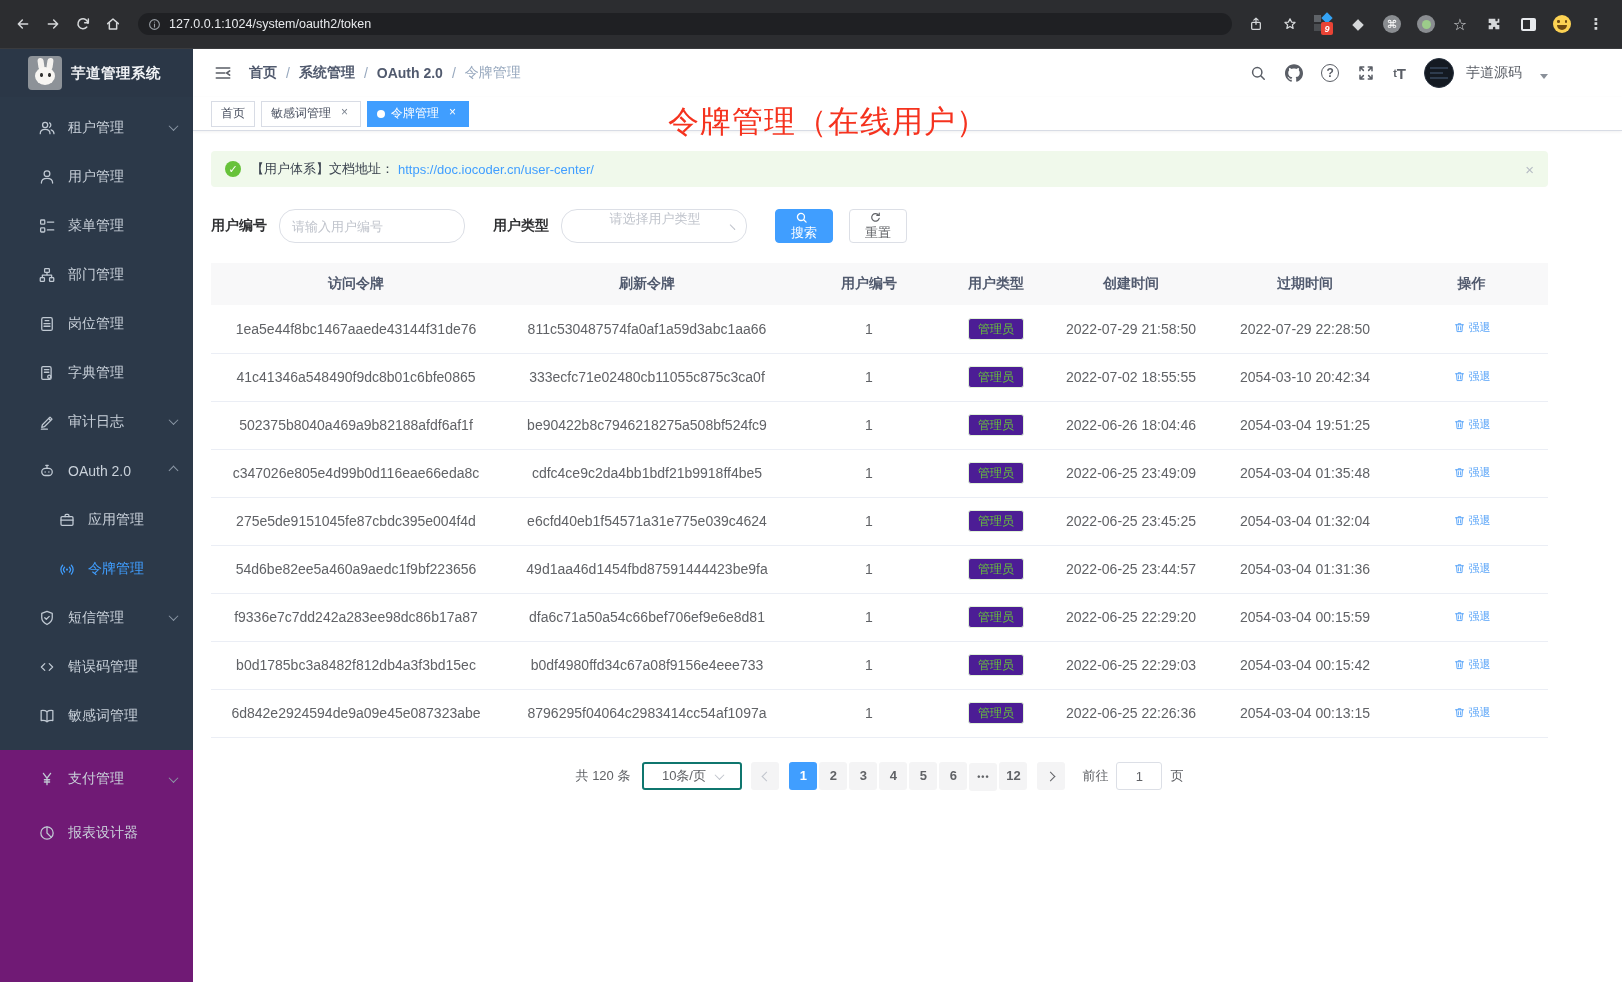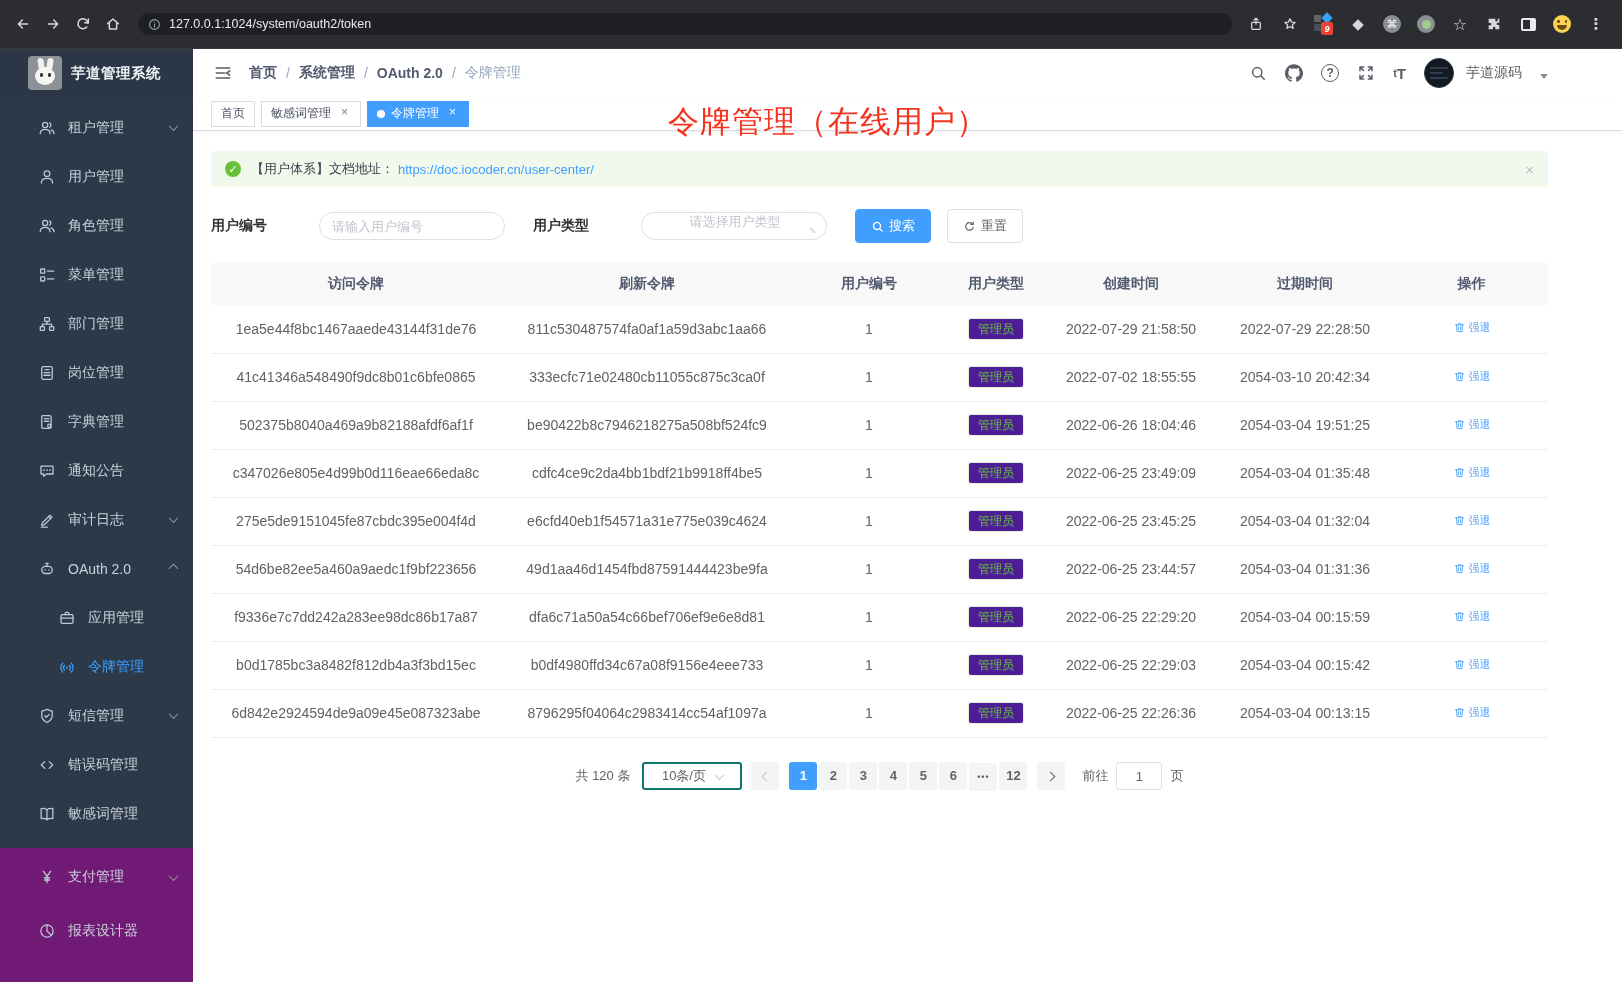--- a/index.html
+++ b/index.html
@@ -115,30 +115,30 @@
   .alert { height:36px; background:#f0f9eb; border-radius:4px; display:flex; align-items:center;
     padding:0 14px; font-size:13px; }
   .alert .ok { width:16px; height:16px; border-radius:50%; background:#67c23a; color:#fff; flex:none;
     display:flex; align-items:center; justify-content:center; font-size:11px; margin-right:10px; }
   .alert .atext { color:#3c4450; }
   .alert a { color:#409eff; text-decoration:none; margin-left:4px; }
   .alert .aclose { margin-left:auto; color:#b6bcc4; font-size:15px; cursor:pointer; }
 
   .filters { display:flex; align-items:center; margin-top:22px; font-size:14px; }
   .f-label { font-weight:bold; color:#303133; margin-right:12px; }
-  .f-input, .f-select { height:28px; border:1px solid #dcdfe6; border-radius:16px; background:#fff;
-    font-size:13px; color:#606266;margin-left:40px; }
+  .f-input, .f-select { height:34px; border:1px solid #dcdfe6; border-radius:16px; background:#fff;
+    font-size:13px; color:#606266; }
   .f-input { width:186px; padding:0 12px; font-family:inherit; }
   .f-input::placeholder { color:#c0c4cc; }
   .f-select { width:186px; display:flex; align-items:center; padding:0 10px 16px 12px; color:#c0c4cc; margin-right:28px;flex-direction:column; }
   .f-select .chev { margin-left:auto; color:#c0c4cc; }
   .gap28 { width:28px; }
   .btn { height:34px; border-radius:4px; font-size:13px; display:inline-flex; align-items:center;
     justify-content:center; cursor:pointer; border:1px solid #dcdfe6; background:#fff; color:#606266;
-    padding:0 15px; font-family:inherit; }
+    padding:0 15px; font-family:inherit;flex-direction:column; }
   .btn svg { width:13px; height:13px; margin-right:5px; }
   .btn.primary { background:#409eff; border-color:#409eff; color:#fff; margin-right:16px; }
 
   table.grid { width:100%; border-collapse:collapse; margin-top:20px; table-layout:fixed; }
   table.grid th { background:#f8f8f9; color:#515a6e; font-size:14px; font-weight:bold; height:42px; text-align:center; }
   table.grid td { height:48px; text-align:center; font-size:14px; color:#606266;
     border-bottom:1px solid #ebeef5; background:#fff; }
   table.grid th:nth-child(1), table.grid td:nth-child(1) { width:290px; }
   table.grid th:nth-child(2), table.grid td:nth-child(2) { width:292px; }
   table.grid th:nth-child(3), table.grid td:nth-child(3) { width:152px; }
@@ -280,31 +280,20 @@
             <svg viewBox="0 0 24 24" fill="none" stroke="currentColor" stroke-width="1.7" stroke-linecap="round" stroke-linejoin="round">
               <circle cx="12" cy="7.5" r="3.8"></circle>
               <path d="M4.5 20c0-4.2 3.5-6.3 7.5-6.3s7.5 2.1 7.5 6.3"></path>
             </svg>
           </span>
           <span>用户管理</span>
         </div>
         <div class="side-item">
           <span class="s-icon">
             <svg viewBox="0 0 24 24" fill="none" stroke="currentColor" stroke-width="1.7" stroke-linecap="round" stroke-linejoin="round">
-              <circle cx="9.5" cy="8" r="3.4"></circle>
-              <path d="M3 19.5c0-3.8 3-5.6 6.5-5.6s6.5 1.8 6.5 5.6"></path>
-              <path d="M15.5 5.2a3.4 3.4 0 0 1 0 5.8"></path>
-              <path d="M17.5 14.4c2.2.7 3.8 2.2 3.8 5.1"></path>
-            </svg>
-          </span>
-          <span>角色管理</span>
-        </div>
-        <div class="side-item">
-          <span class="s-icon">
-            <svg viewBox="0 0 24 24" fill="none" stroke="currentColor" stroke-width="1.7" stroke-linecap="round" stroke-linejoin="round">
               <rect x="3.5" y="4" width="5.5" height="5.5" rx="1"></rect>
               <rect x="3.5" y="14.5" width="5.5" height="5.5" rx="1"></rect>
               <path d="M12.5 6.8H21M12.5 17.3H21"></path>
             </svg>
           </span>
           <span>菜单管理</span>
         </div>
         <div class="side-item">
           <span class="s-icon">
             <svg viewBox="0 0 24 24" fill="none" stroke="currentColor" stroke-width="1.7" stroke-linecap="round" stroke-linejoin="round">
@@ -327,29 +316,20 @@
         </div>
         <div class="side-item">
           <span class="s-icon">
             <svg viewBox="0 0 24 24" fill="none" stroke="currentColor" stroke-width="1.7" stroke-linecap="round" stroke-linejoin="round">
               <path d="M6.5 3.5h9a2 2 0 0 1 2 2v13a2 2 0 0 1-2 2h-9A1.5 1.5 0 0 1 5 19V5a1.5 1.5 0 0 1 1.5-1.5z"></path>
               <path d="M8.5 7.5h6M8.5 11h6"></path>
               <circle cx="15" cy="17" r="2.1"></circle>
             </svg>
           </span>
           <span>字典管理</span>
-        </div>
-        <div class="side-item">
-          <span class="s-icon">
-            <svg viewBox="0 0 24 24" fill="none" stroke="currentColor" stroke-width="1.7" stroke-linecap="round" stroke-linejoin="round">
-              <path d="M4 5.5h16v10.5h-8.5L7.5 19v-3H4z"></path>
-              <path d="M8 10.8h.01M12 10.8h.01M16 10.8h.01" stroke-width="2.4"></path>
-            </svg>
-          </span>
-          <span>通知公告</span>
         </div>
         <div class="side-item">
           <span class="s-icon">
             <svg viewBox="0 0 24 24" fill="none" stroke="currentColor" stroke-width="1.7" stroke-linecap="round" stroke-linejoin="round">
               <path d="M5 19.2l.9-3.6L16 5.5l2.7 2.7L8.5 18.3 5 19.2z"></path>
               <path d="M14.2 7.3l2.7 2.7M4.5 21.5h8"></path>
             </svg>
           </span>
           <span>审计日志</span>
           <i class="s-arrow chev down"></i>

